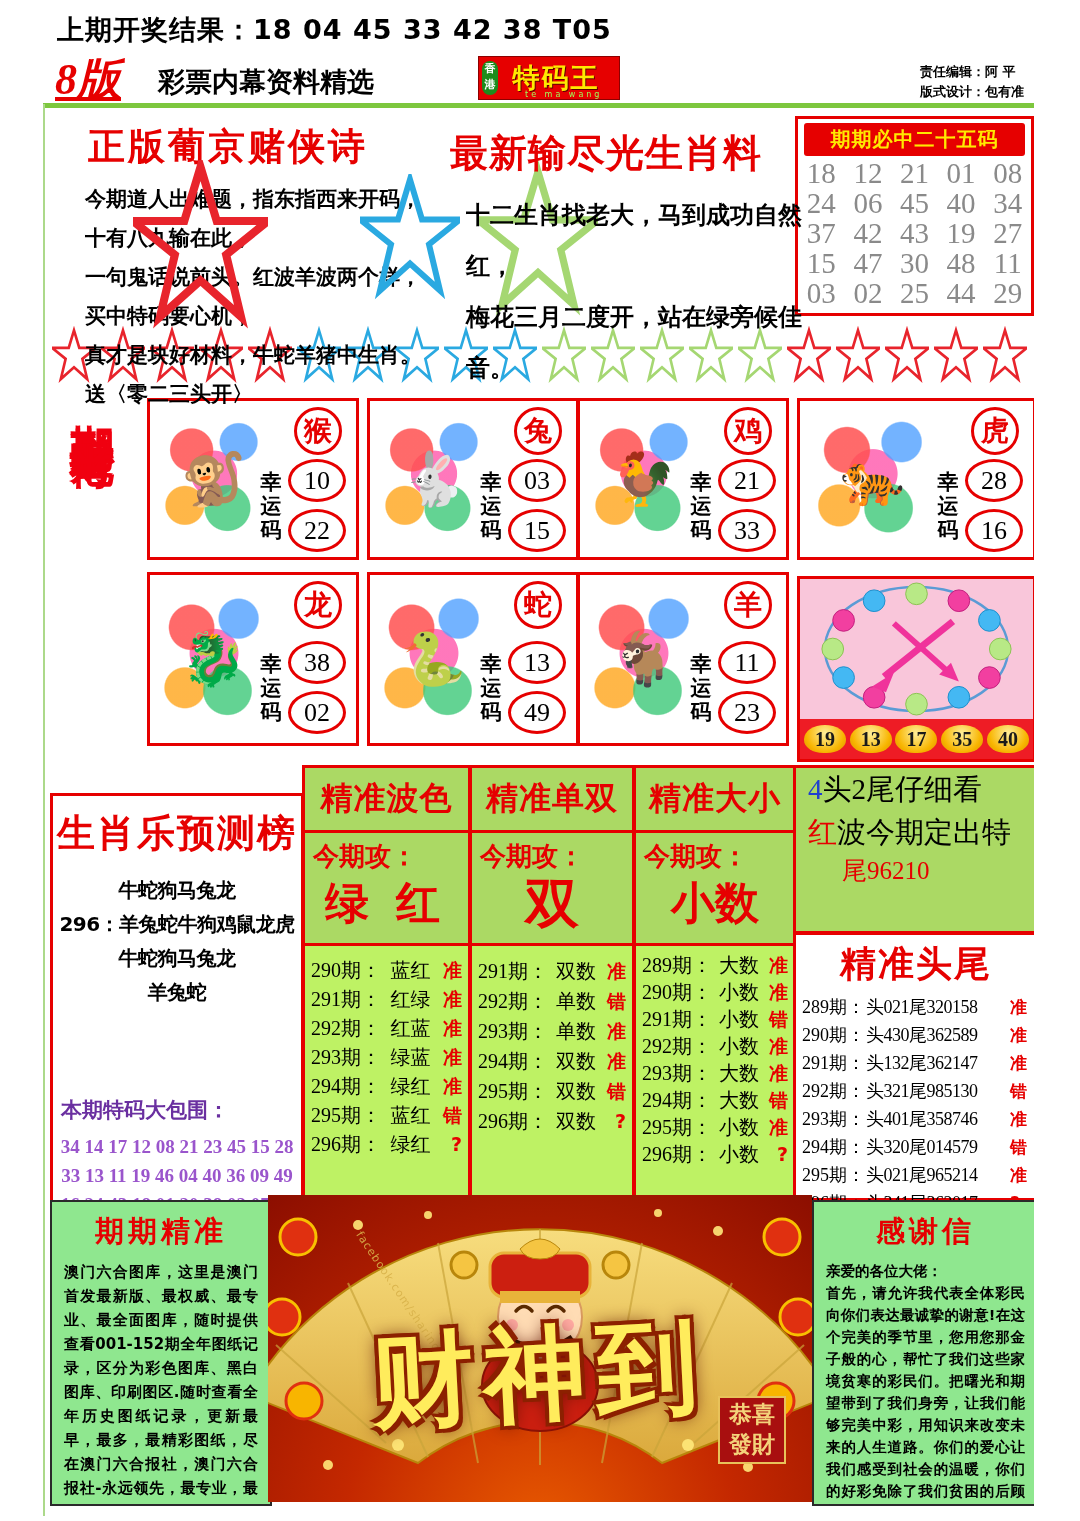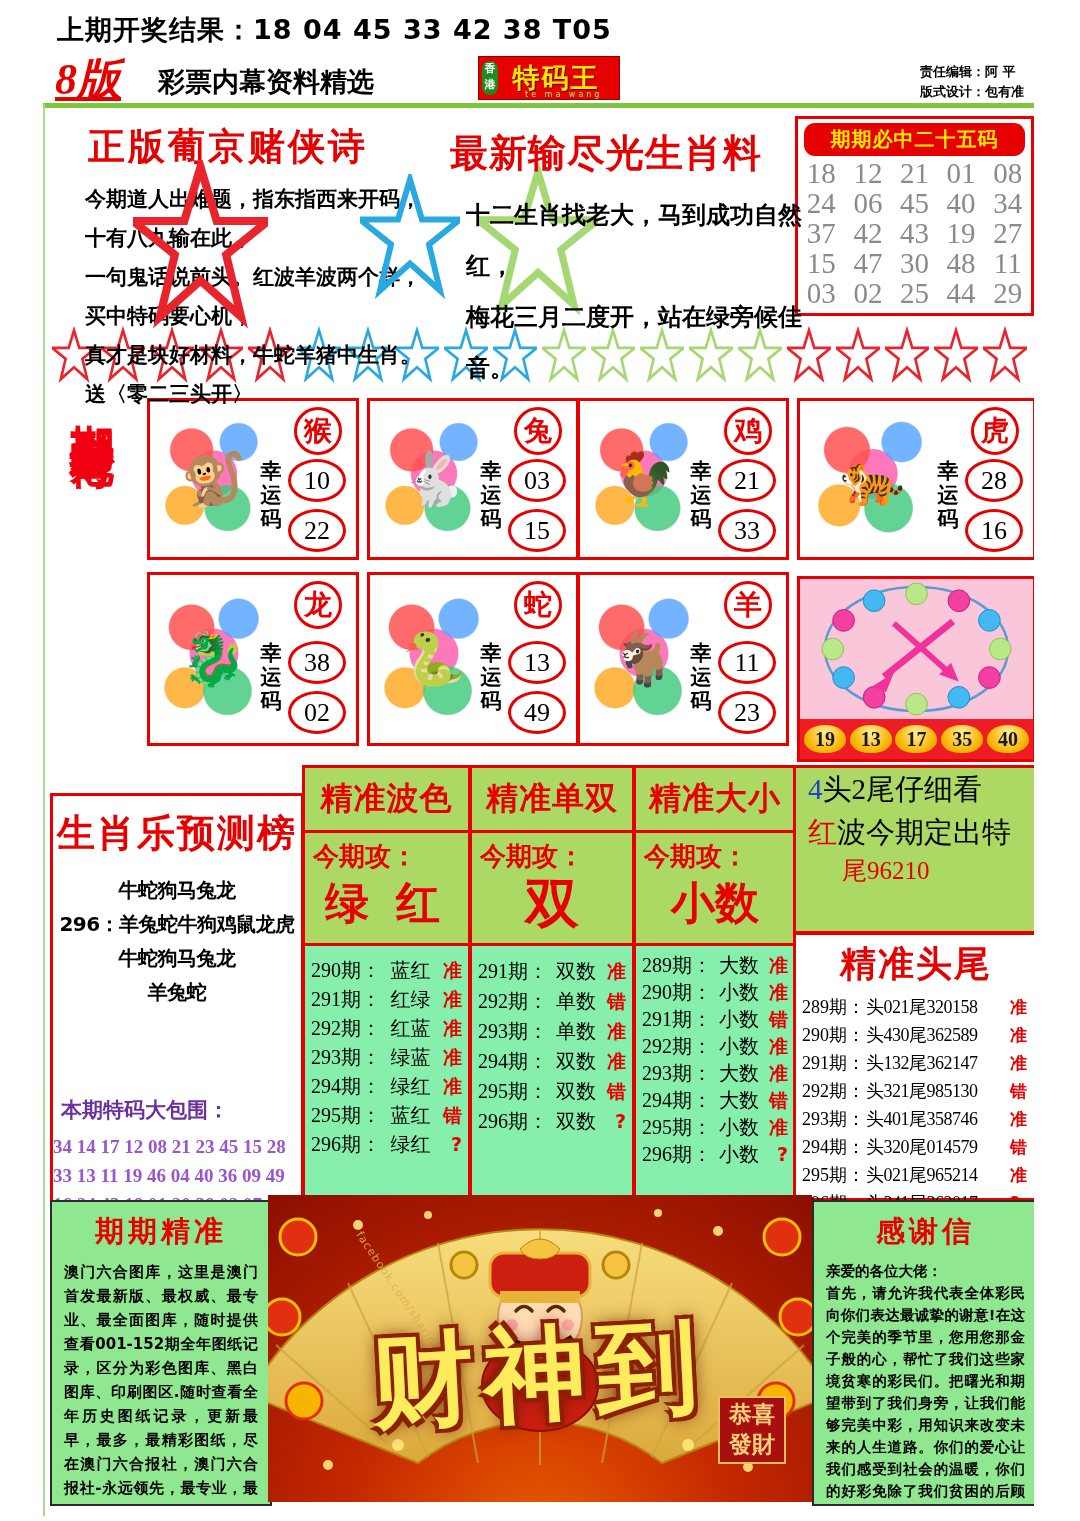--- a/index.html
+++ b/index.html
@@ -24,21 +24,21 @@
          border-right:2px solid #acd98a;pointer-events:none;}
   
   .poemL-title{left:88px;top:122px;font-size:37px;font-weight:900;color:#e60000;letter-spacing:3px;z-index:2;}
   .poemL-lines{left:85px;top:180px;width:355px;font-size:21px;line-height:39px;font-weight:600;z-index:2;}
   .poemR-title{left:450px;top:128px;font-size:38px;font-weight:900;color:#e60000;letter-spacing:1px;z-index:2;}
   .poemR-lines{left:466px;top:190px;width:340px;font-size:24px;line-height:51px;font-weight:600;z-index:2;}
   .star-outline{fill:none;stroke:currentColor;stroke-width:6;}
   
   .box25{left:795px;top:116px;width:233px;height:194px;border:3px solid #e60000;background:#fff;}
   .box25-title{margin:4px 6px 2px;background:#e60000;color:#ffe900;font-size:20px;font-weight:900;
-               text-align:center;padding:3px 8px;border-radius:11px;letter-spacing:1px;}
+               text-align:center;padding:3px 8px;border-radius:3px;letter-spacing:1px;}
   .box25-grid{display:grid;grid-template-columns:repeat(5,1fr);text-align:center;
               font-family:"Liberation Serif",serif;font-size:29px;color:#8a8a8a;line-height:30px;}
   
   .star-row{left:52px;top:326px;width:985px;height:62px;display:flex;gap:5px;}
   .st{width:44px;height:60px;flex:0 0 auto;}
   .sr{color:#e8242c}.sb{color:#2aa9e1}.sg{color:#a5d772}
   
   .vtitle{left:50px;top:388px;height:375px;writing-mode:vertical-rl;text-orientation:upright;
           font-size:45px;font-weight:900;color:#f00010;letter-spacing:3px;line-height:84px;}
   .zc{position:absolute;border:3px solid #e60000;background:#fff;}
@@ -46,41 +46,41 @@
         display:flex;align-items:center;justify-content:center;font-size:52px;
         background:
          radial-gradient(circle at 30% 28%, rgba(255,80,80,.85) 0 17%, transparent 18%),
          radial-gradient(circle at 72% 22%, rgba(80,160,255,.8) 0 14%, transparent 15%),
          radial-gradient(circle at 62% 72%, rgba(60,200,120,.8) 0 19%, transparent 20%),
          radial-gradient(circle at 24% 70%, rgba(255,170,40,.85) 0 15%, transparent 16%),
          radial-gradient(circle at 50% 46%, rgba(255,105,180,.9) 0 25%, transparent 26%);}
   .zbadge{position:absolute;right:14px;top:6px;width:42px;height:42px;border:3px solid #e60000;
           border-radius:50%;display:flex;align-items:center;justify-content:center;
           font-size:28px;font-weight:900;color:#e60000;background:#fff;}
-  .zlucky{position:absolute;right:10px;top:58px;display:flex;align-items:flex-start;gap:5px;}
+  .zlucky{position:absolute;right:10px;top:58px;display:flex;align-items:center;gap:5px;}
   .zlabel{width:24px;font-size:21px;font-weight:900;line-height:24px;text-align:center;word-break:break-all;}
   .zcodes{display:flex;flex-direction:column;gap:7px;}
   .oval{width:52px;height:37px;border:3px solid #e60000;border-radius:50%;display:flex;
         align-items:center;justify-content:center;font-family:"Liberation Serif",serif;font-size:26px;}
   
   .pinkbox{left:797px;top:576px;width:233px;height:180px;border:3px solid #e60000;background:#f9c6da;}
   .ingot-strip{position:absolute;left:0;right:0;bottom:0;height:40px;background:#ee1c25;
                display:flex;justify-content:space-around;align-items:center;padding:0 2px;}
   .ingot{width:42px;height:28px;border-radius:50% 50% 46% 46%;position:relative;
          background:radial-gradient(circle at 50% 30%, #ffef9a, #f8b500 65%, #d98f00);
          display:flex;align-items:center;justify-content:center;
          font-family:"Liberation Serif",serif;font-size:20px;font-weight:700;color:#1a1a1a;}
   
   .predL{left:50px;top:765px;width:248px;height:430px;border:3px solid #e60000;background:#fff;margin-top:28px;}
   .predL-title{text-align:center;margin-top:12px;font-size:38px;font-weight:900;color:#e60000;letter-spacing:2px;}
   .predL-lines{margin-top:14px;text-align:center;font-size:20px;font-weight:700;line-height:34px;letter-spacing:-0.5px;}
   .baowei-title{position:absolute;left:8px;top:300px;color:#6a2fa0;font-size:21px;font-weight:900;}
-  .baowei-rows{position:absolute;left:0;right:0;top:336px;color:#9a55cc;
+  .baowei-rows{position:absolute;left:0;right:0;top:336px;text-align:center;color:#9a55cc;
                font-family:"Liberation Serif",serif;font-size:19px;font-weight:700;line-height:29px;}
-  .colBox{position:absolute;border:3px solid #e60000;background:#86efac;top:765px;height:430px;}
+  .colBox{position:absolute;border:3px solid #e60000;background:#bef264;top:765px;height:430px;}
   .ghead{height:175px;background:#abd964;border-bottom:3px solid #e60000;}
   .gt{height:62px;border-bottom:3px solid #e60000;display:flex;align-items:center;justify-content:center;
       font-size:32px;font-weight:900;color:#e60000;letter-spacing:1px;}
   .ga{padding:6px 0 0 8px;font-size:26px;font-weight:900;color:#e60000;}
   .gv{text-align:center;color:#e60000;font-family:"Liberation Serif",serif;font-weight:700;}
   .list{padding:10px 6px 0;}
   .lr{display:flex;align-items:baseline;font-family:"Liberation Serif",serif;font-size:20px;}
   .lp{width:72px;}
   .lv{flex:1;text-align:center;}
   .lx{width:24px;color:#e60000;font-weight:700;font-size:19px;text-align:right;

